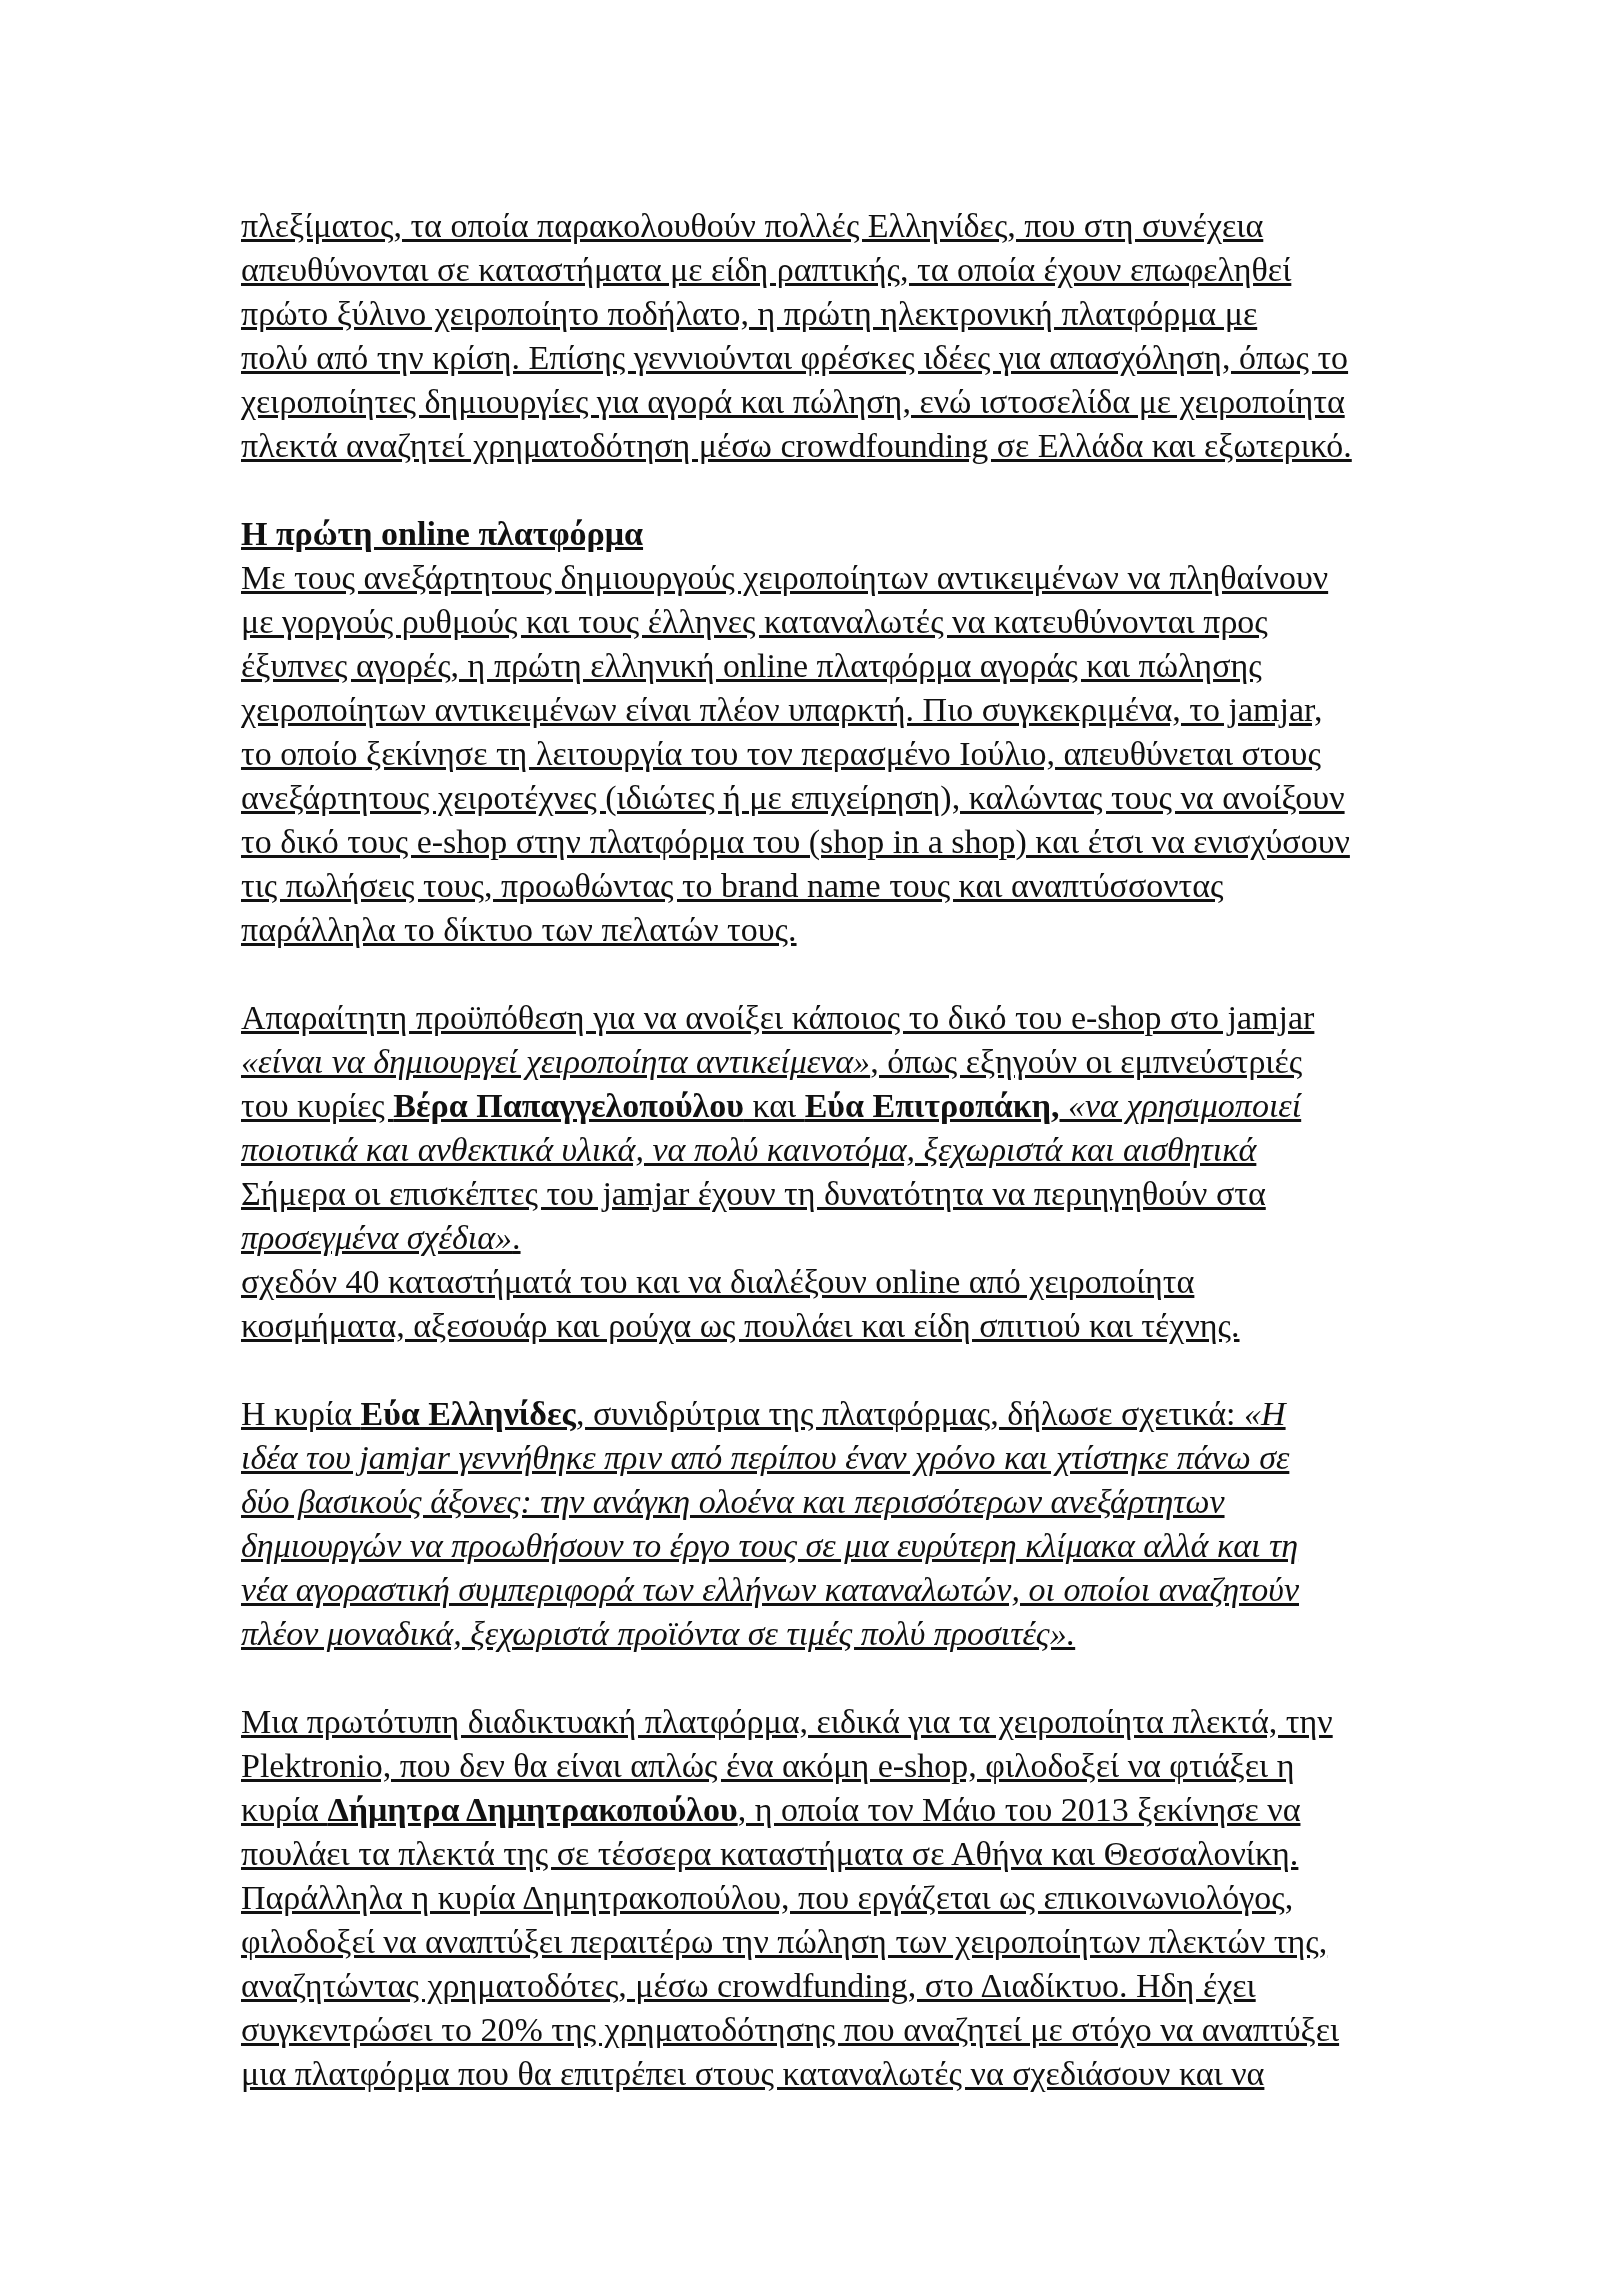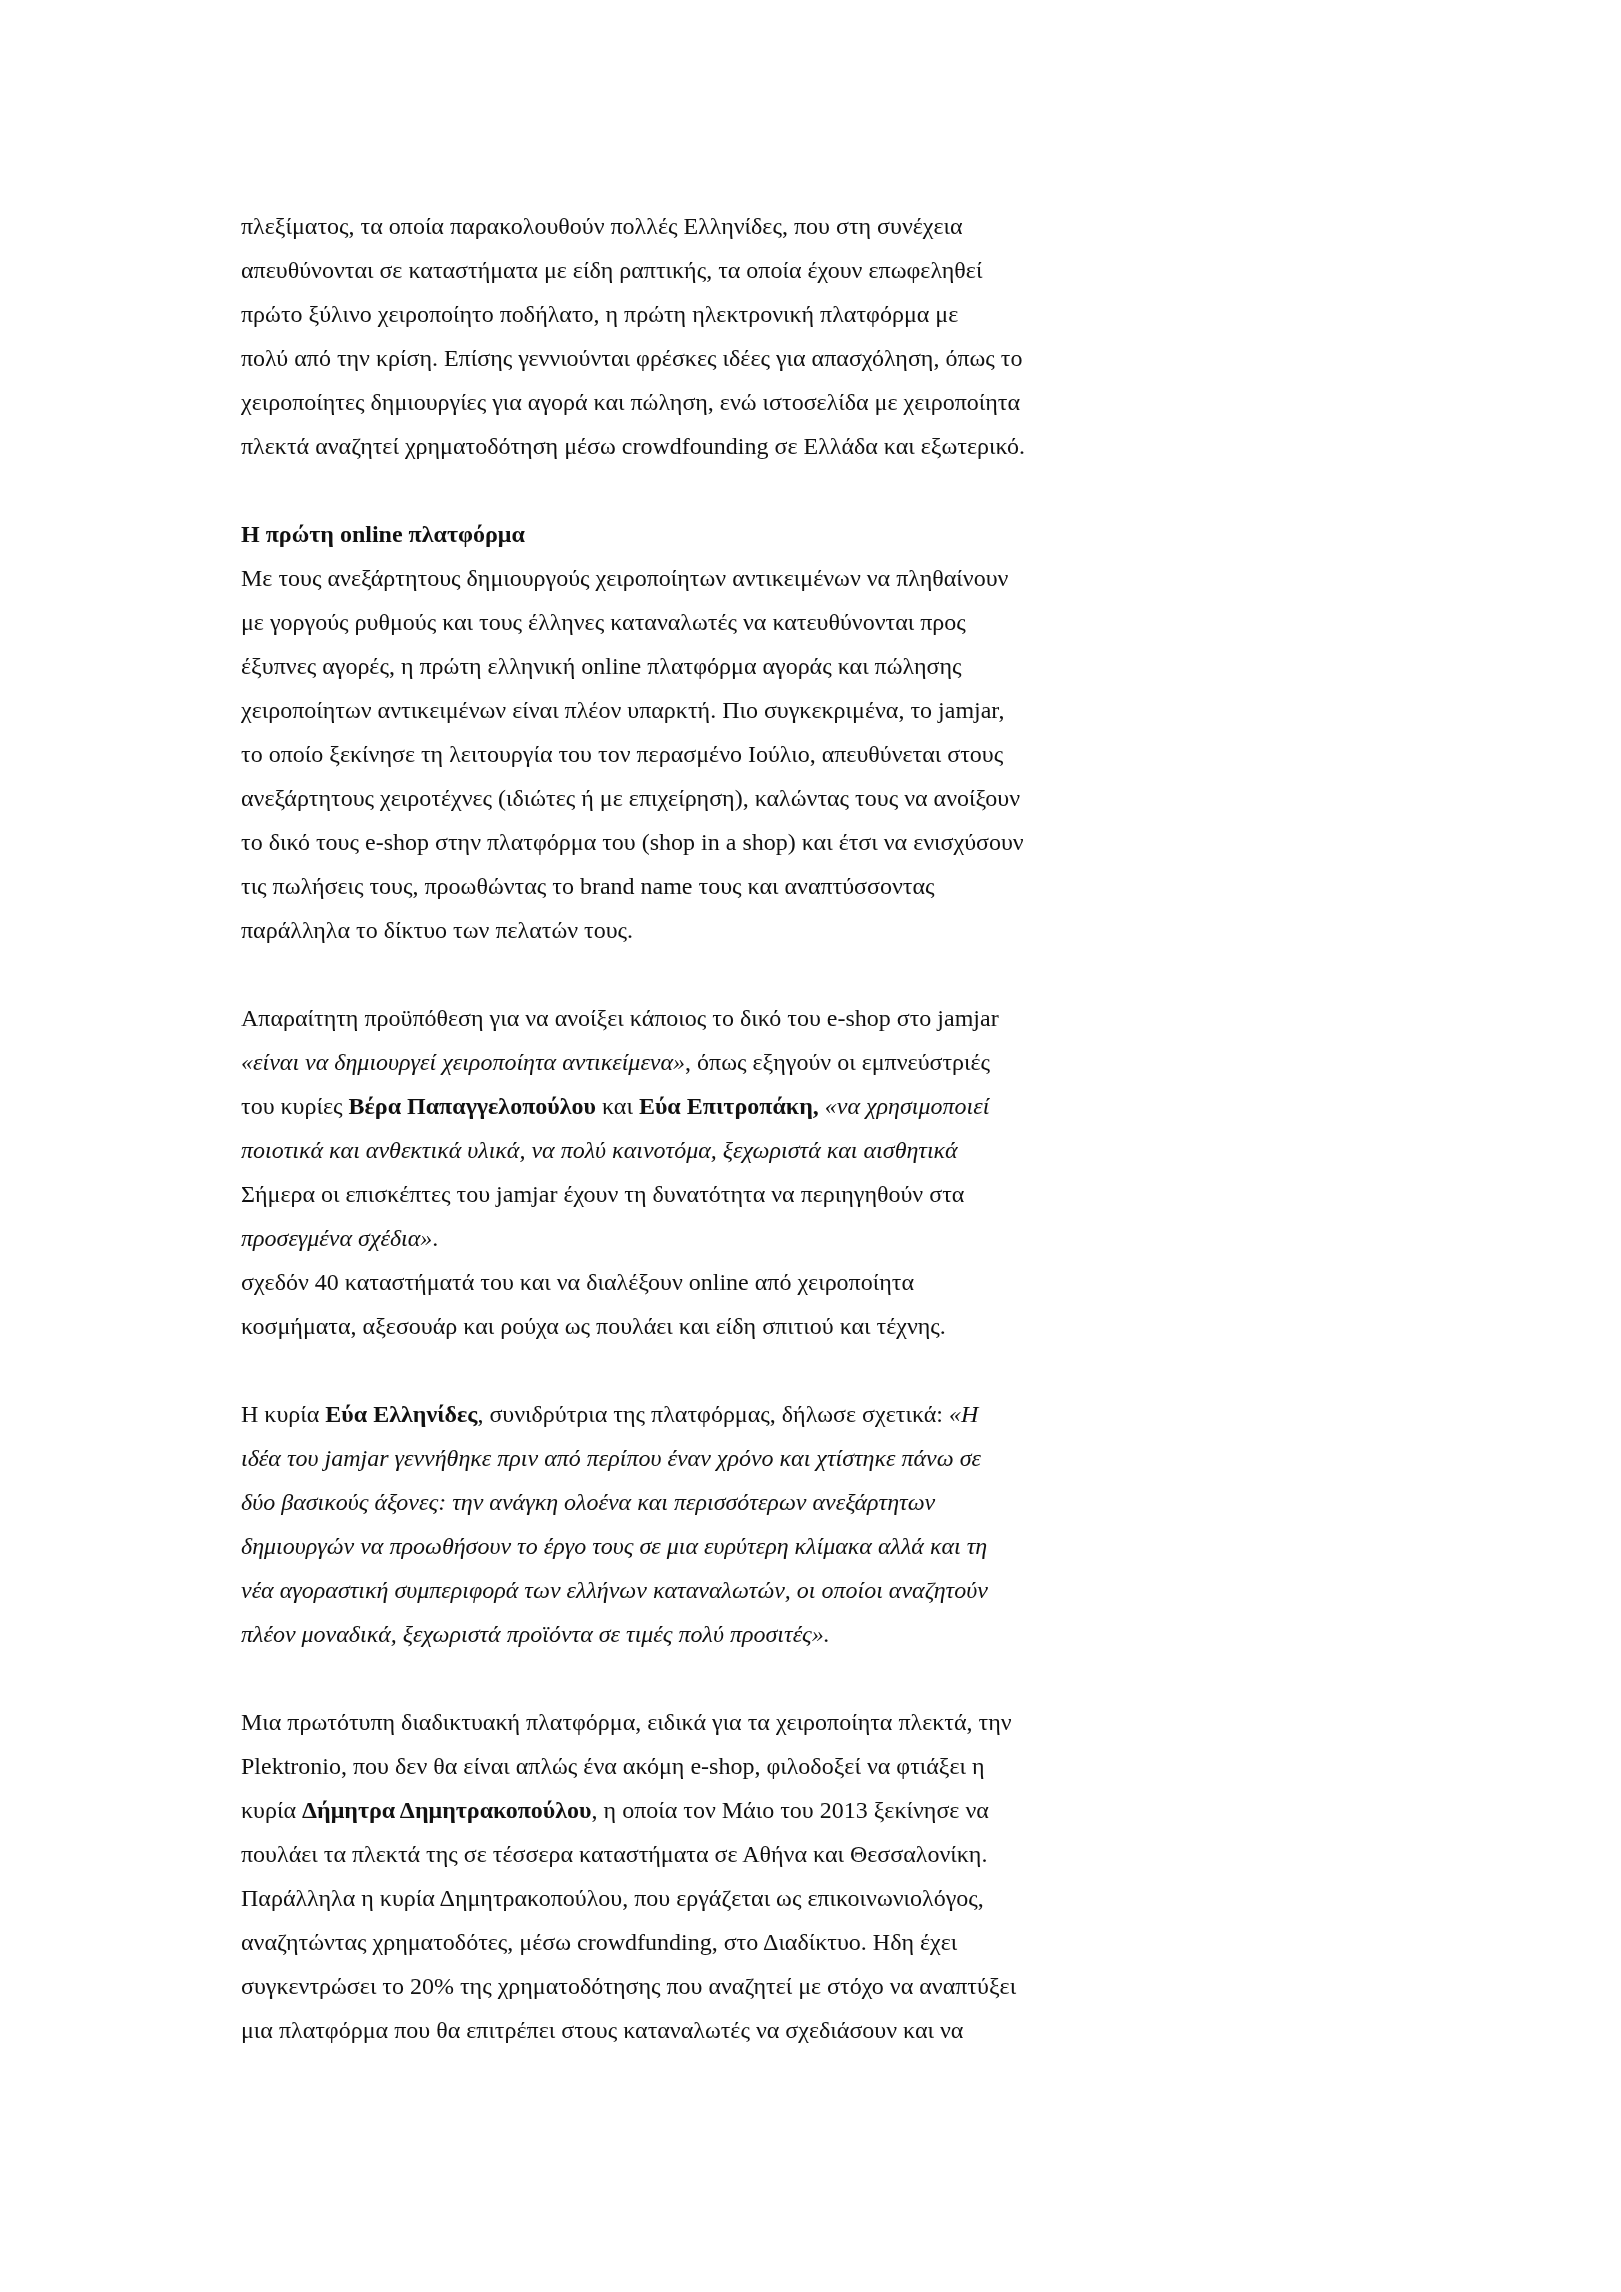--- a/index.html
+++ b/index.html
@@ -3,23 +3,24 @@
 <meta charset="utf-8">
 <style>
   html, body { margin: 0; padding: 0; background: #ffffff; }
   body { width: 1621px; height: 2293px; position: relative; overflow: hidden; }
   .page {
     position: absolute;
     left: 241px;
     top: 204px;
     width: 1147px;
     font-family: "Liberation Serif", "DejaVu Serif", serif;
-    font-size: 24px;
+    font-size: 34px;
     line-height: 44px;
     color: #111111;
+    text-decoration: underline;
   }
   .line { display: block; white-space: nowrap; }
   .gap { height: 44px; }
   .heading { font-weight: bold; }
   b { font-weight: bold; }
   i { font-style: italic; }
 </style>
 </head>
 <body>
 
@@ -75,19 +76,20 @@
   </div>
 
   <div class="gap"></div>
 
   <div>
     <span class="line">Μια πρωτότυπη διαδικτυακή πλατφόρμα, ειδικά για τα χειροποίητα πλεκτά, την</span>
     <span class="line">Plektronio, που δεν θα είναι απλώς ένα ακόμη e-shop, φιλοδοξεί να φτιάξει η</span>
     <span class="line"><span>κυρία </span><b>Δήμητρα Δημητρακοπούλου</b><span>, η οποία τον Μάιο του 2013 ξεκίνησε να</span></span>
     <span class="line">πουλάει τα πλεκτά της σε τέσσερα καταστήματα σε Αθήνα και Θεσσαλονίκη.</span>
     <span class="line">Παράλληλα η κυρία Δημητρακοπούλου, που εργάζεται ως επικοινωνιολόγος,</span>
+    <span class="line">φιλοδοξεί να αναπτύξει περαιτέρω την πώληση των χειροποίητων πλεκτών της,</span>
     <span class="line">αναζητώντας χρηματοδότες, μέσω crowdfunding, στο Διαδίκτυο. Ηδη έχει</span>
     <span class="line">συγκεντρώσει το 20% της χρηματοδότησης που αναζητεί με στόχο να αναπτύξει</span>
     <span class="line">μια πλατφόρμα που θα επιτρέπει στους καταναλωτές να σχεδιάσουν και να</span>
   </div>
 
 </div>
 
 
 </body></html>

